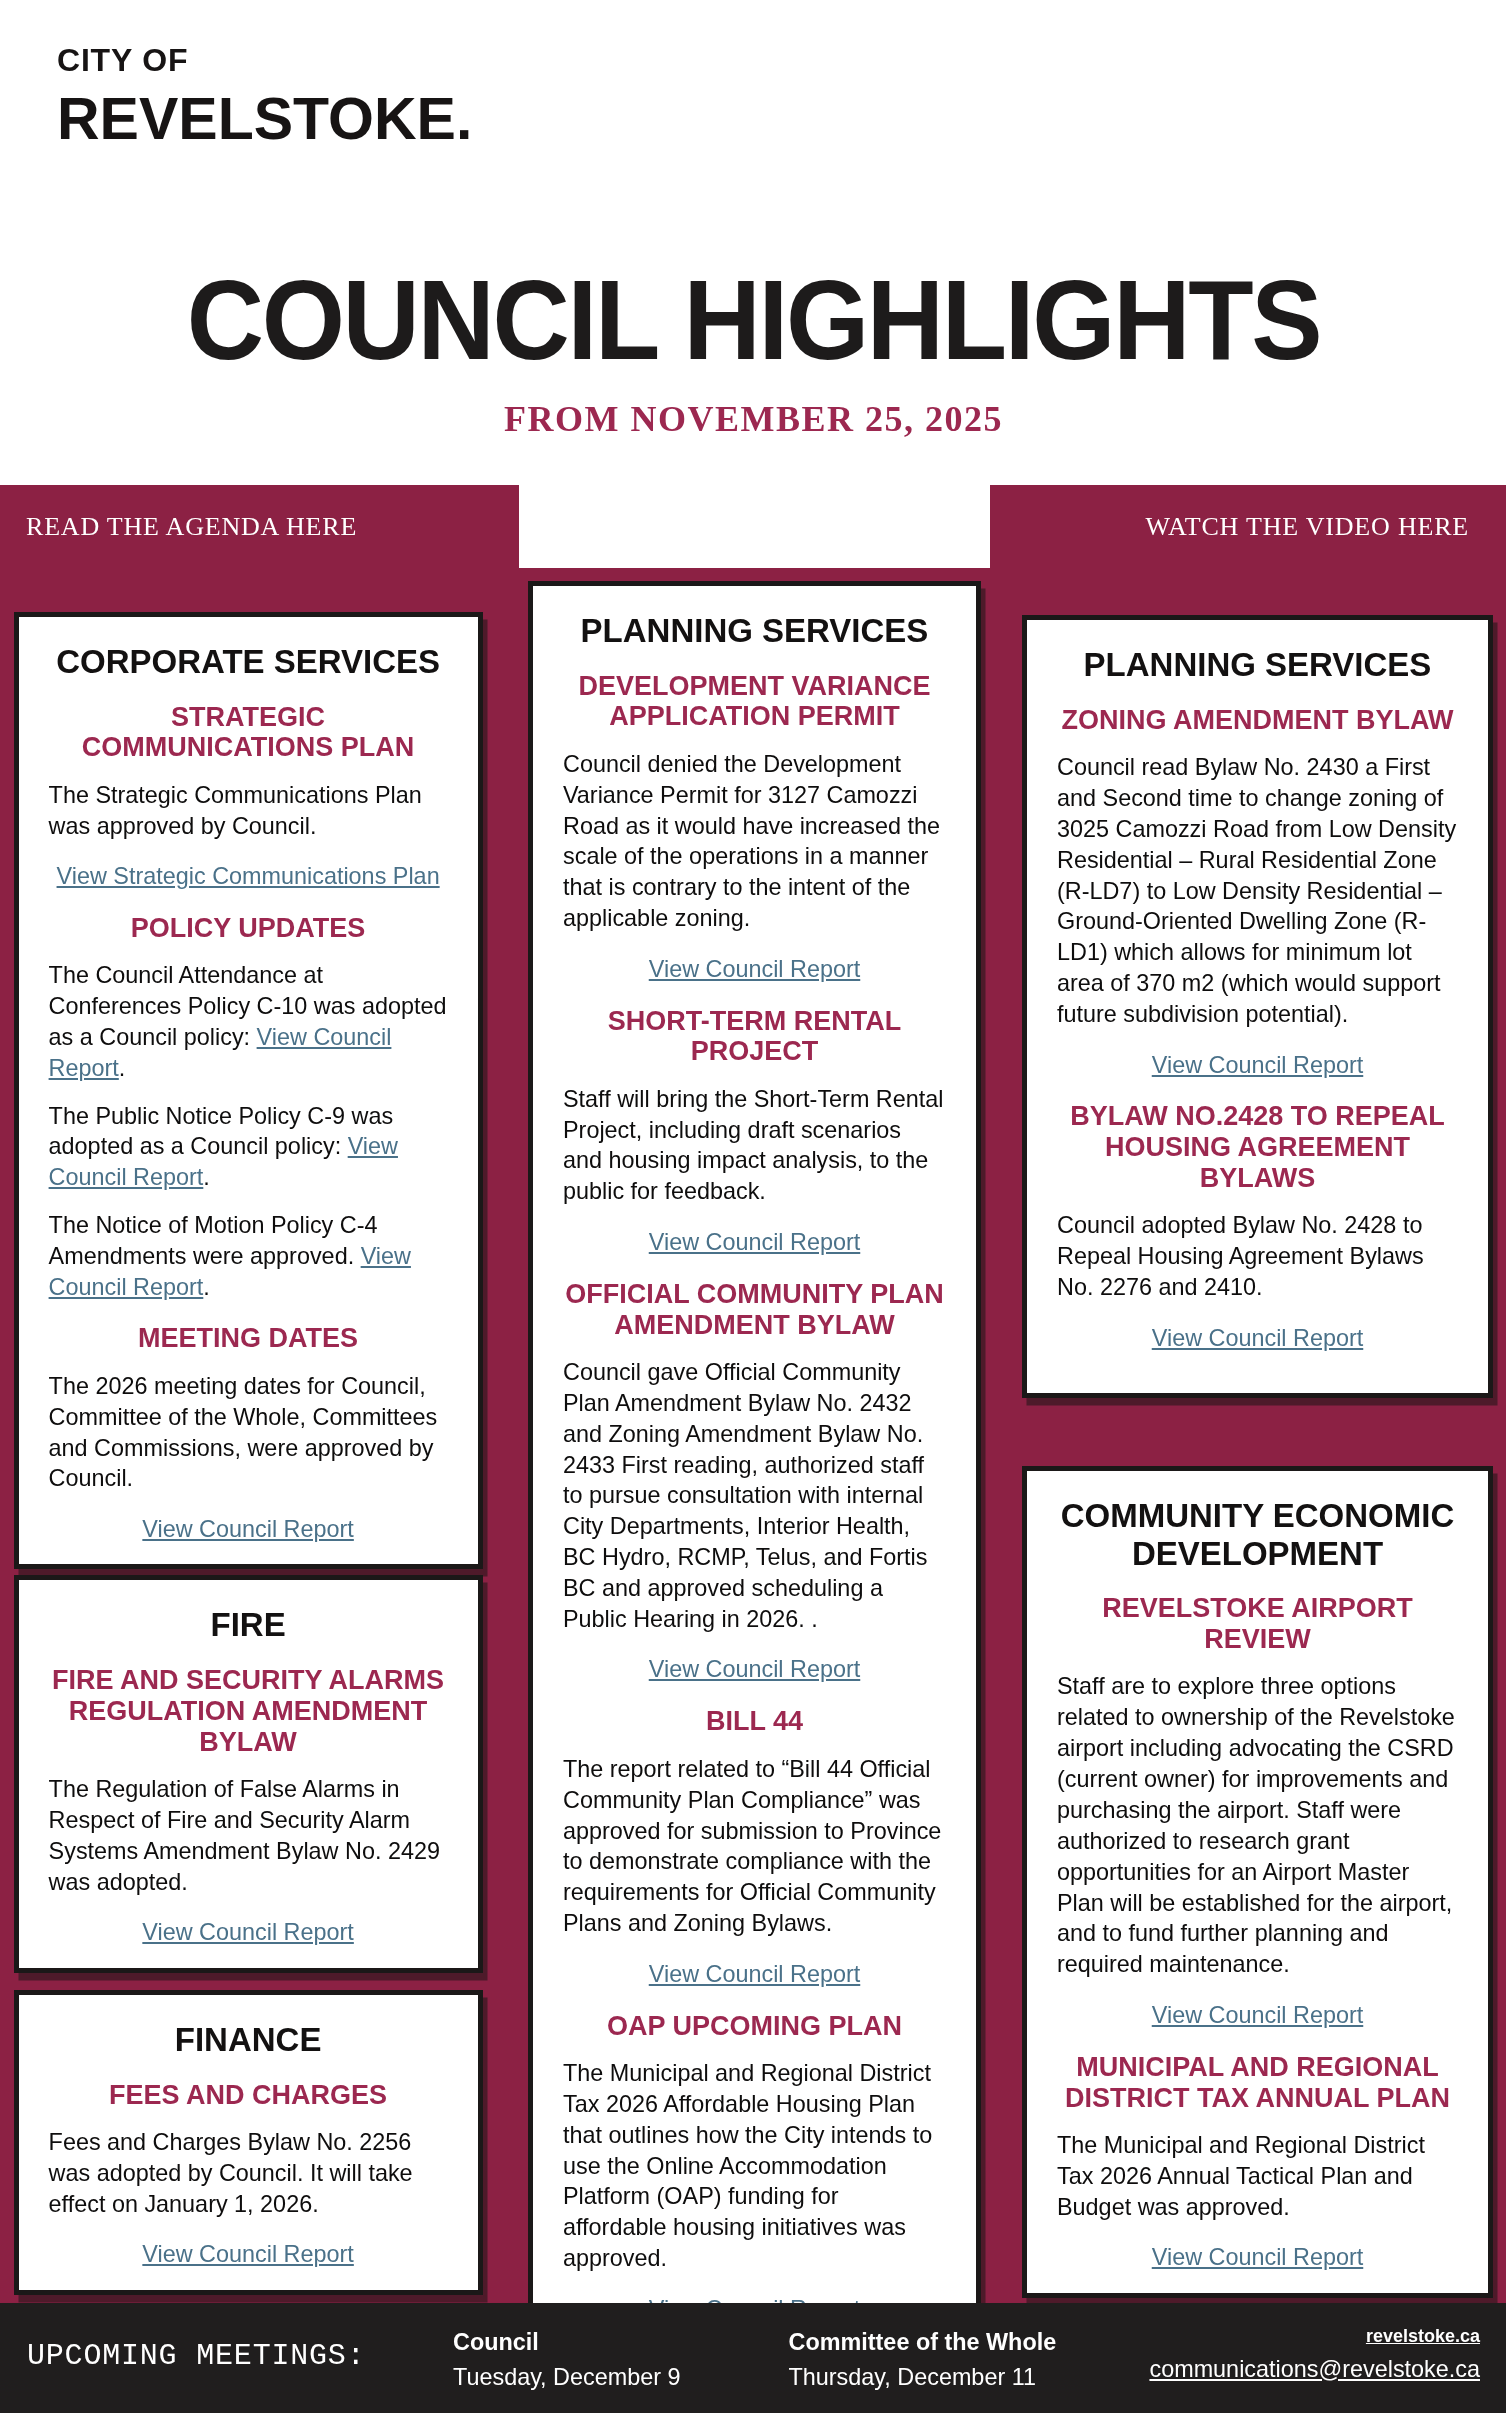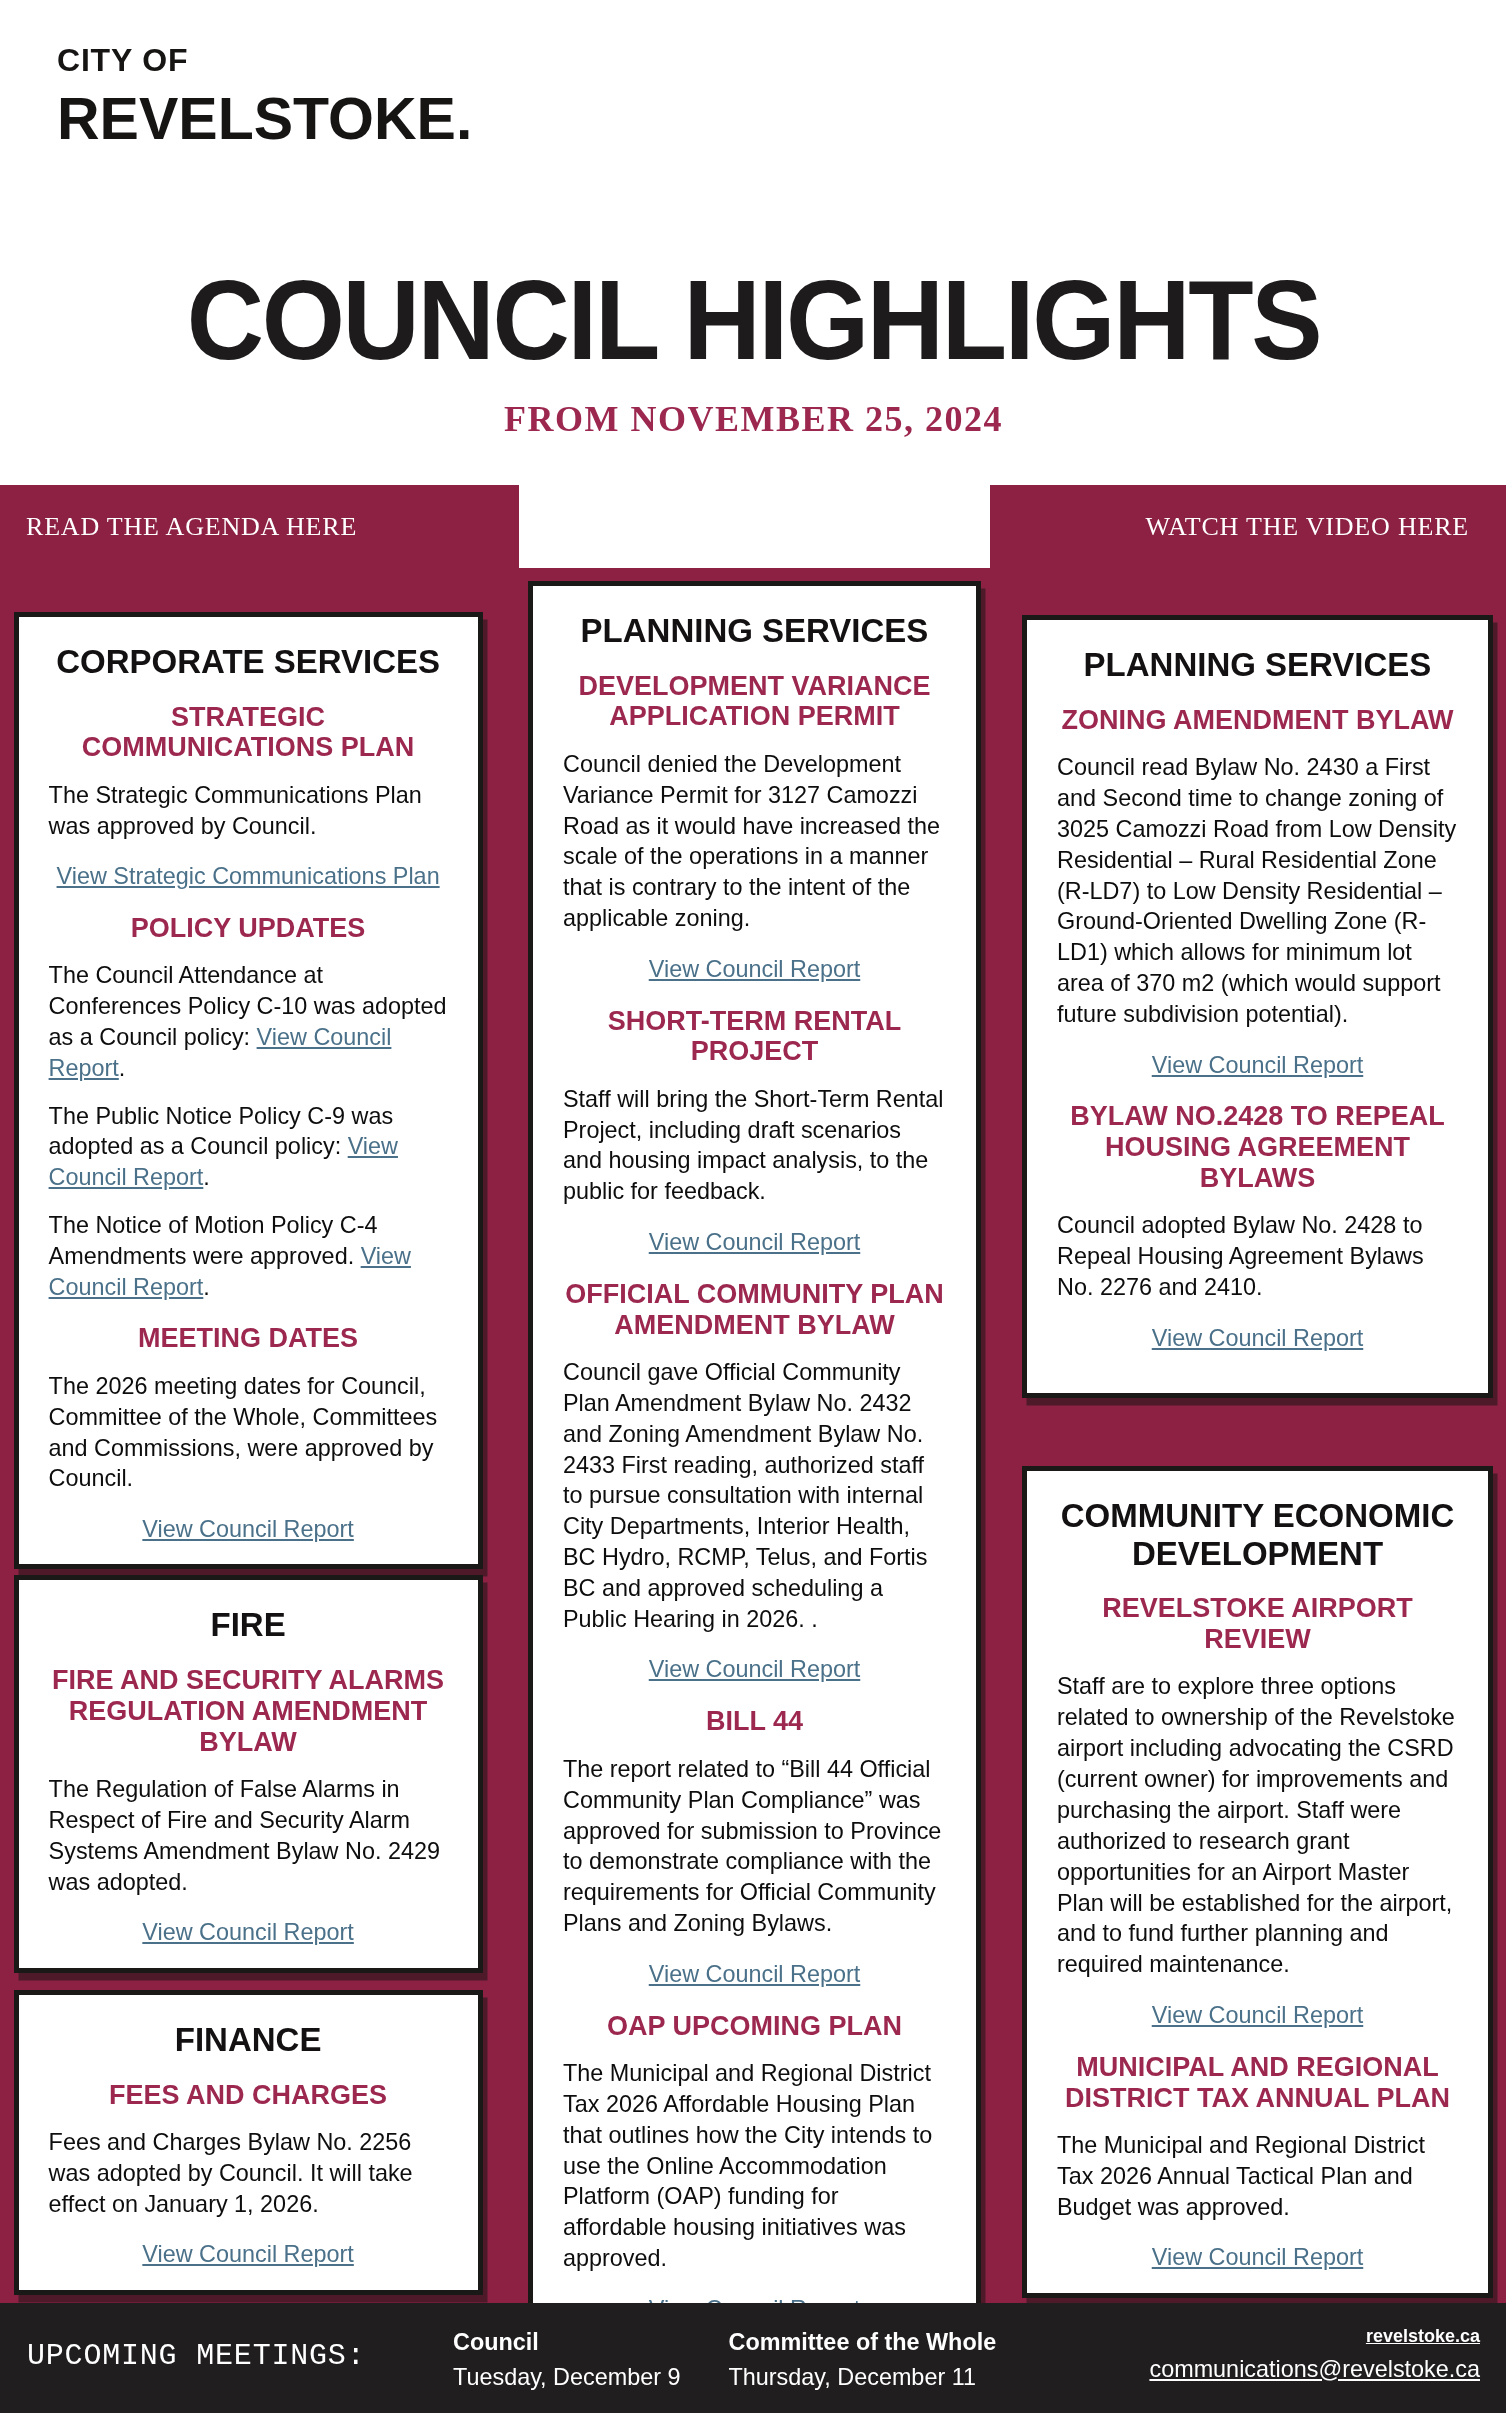--- a/index.html
+++ b/index.html
@@ -72,36 +72,36 @@
   }
   
   .footer {
     position:absolute; left:0; top:2303px; width:1507px; height:111px;
     background:#201E1E; color:#ffffff;
   }
   .footer-label {
     position:absolute; left:27px; top:36px;
     font-family:Liberation Mono, monospace; font-size:30px; letter-spacing:0.8px;
   }
-  .meetings { position:absolute; left:453px; top:26px; display:flex; gap:48px; }
+  .meetings { position:absolute; left:453px; top:26px; display:flex; gap:108px; }
   .meeting-name { font-size:23.4px; font-weight:bold; }
   .meeting-date { font-size:23.4px; margin-top:7.5px; }
   .footer-links { position:absolute; right:27px; top:22.6px; text-align:right; }
   .footer-site  { display:block; color:#ffffff; font-size:18px; font-weight:bold; text-decoration:underline; }
   .footer-email { display:block; color:#ffffff; font-size:23.4px; text-decoration:underline; margin-top:9px; }
 </style>
 </head>
 <body>
 
 <div class="logo">
   <div class="logo-line1">CITY OF</div>
   <div class="logo-line2">REVELSTOKE.</div>
 </div>
 <div class="page-title">COUNCIL HIGHLIGHTS</div>
-<div class="page-date">FROM NOVEMBER 25, 2024</div>
+<div class="page-date">FROM NOVEMBER 25, 2025</div>
 
 <div class="band">
   <div class="banner-gap"></div>
   <a href="#" class="banner-link banner-left">READ THE AGENDA HERE</a>
   <a href="#" class="banner-link banner-right">WATCH THE VIDEO HERE</a>
   <div class="col col-left" id="col-left">
       <div class="box" id="box-corporate-services">
         <h2>CORPORATE SERVICES</h2>
         <h3>STRATEGIC COMMUNICATIONS PLAN</h3>
         <p>The Strategic Communications Plan was approved by Council.</p>

